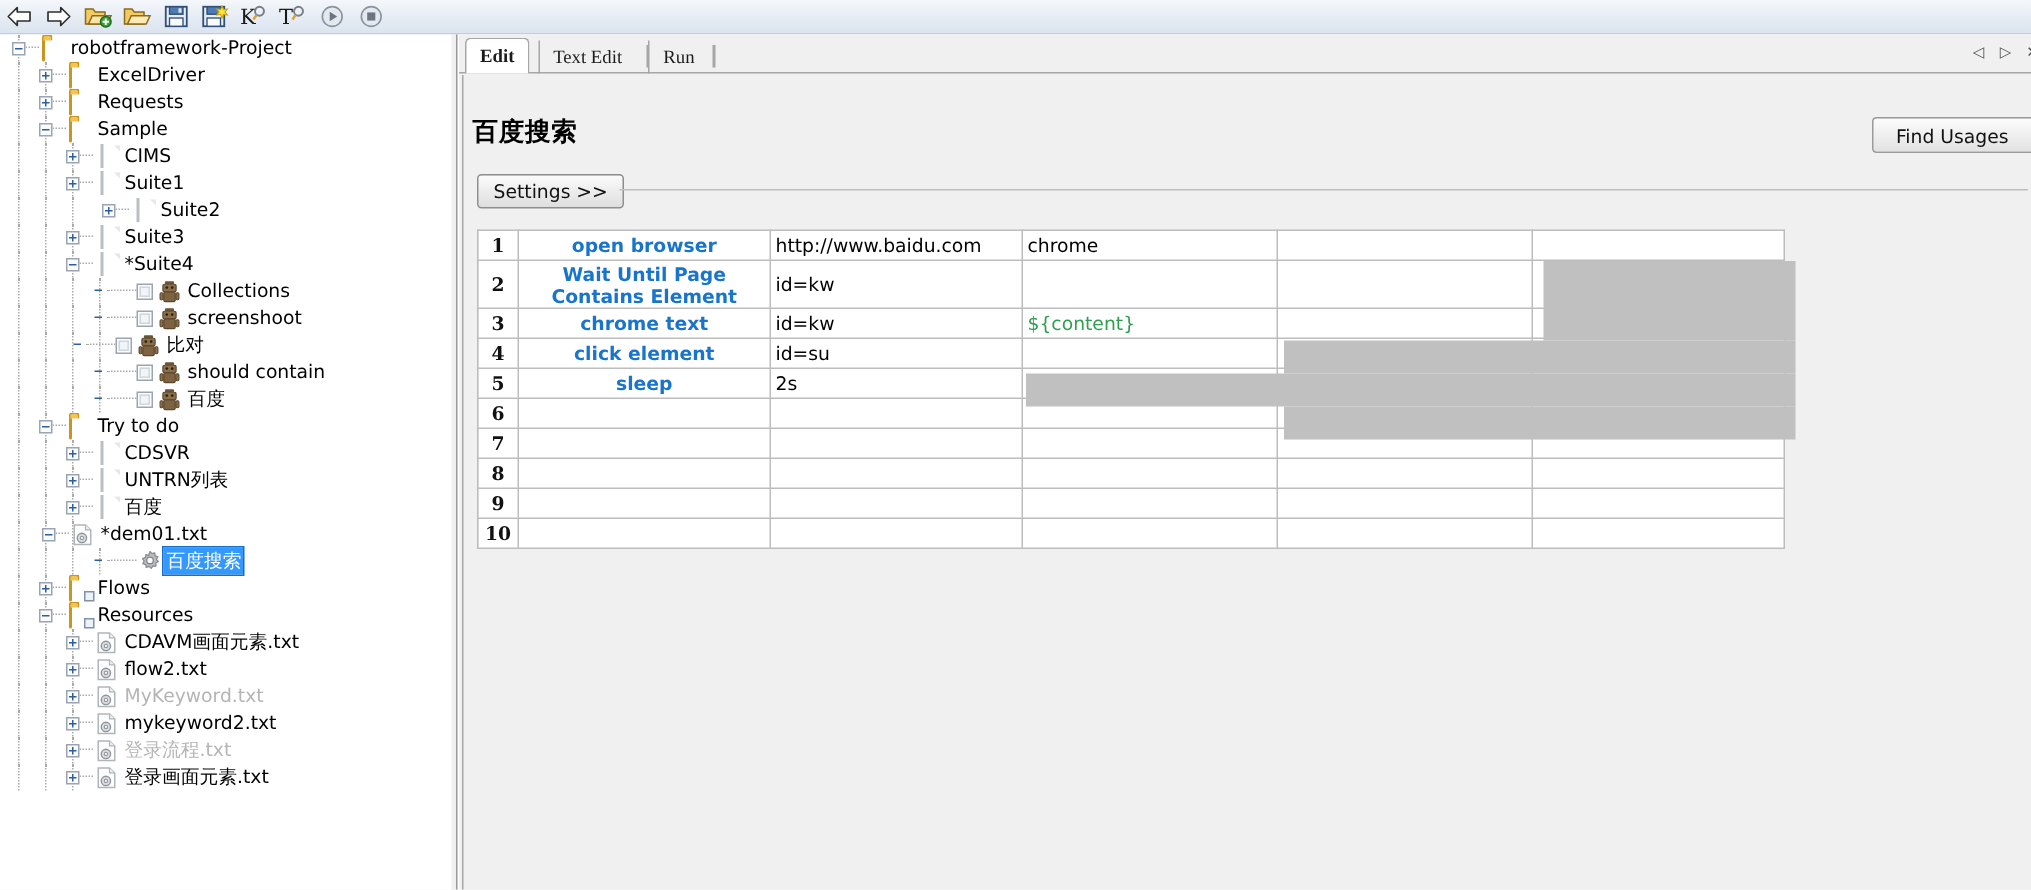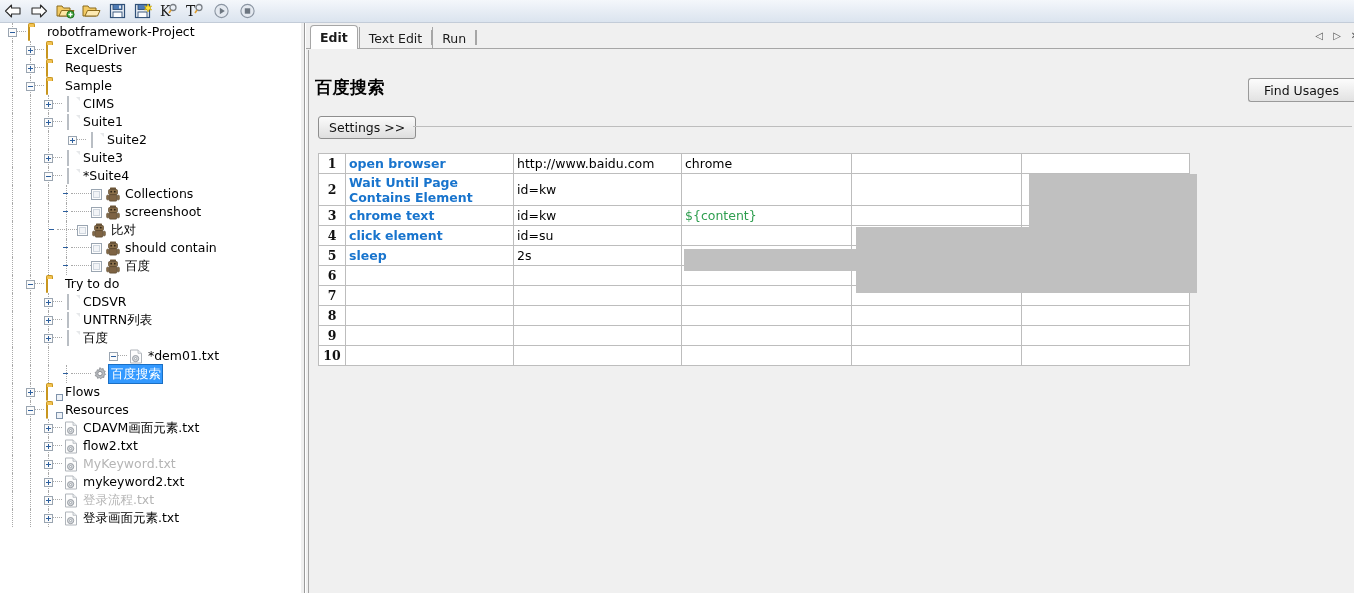--- a/index.html
+++ b/index.html
@@ -43,21 +43,21 @@
   .ic-doc::after{content:"";position:absolute;right:0;top:0;border-width:0 4px 4px 0;border-style:solid;border-color:#fff #e6e8ea;}
   .ic-reslink{width:16px;height:13px;background:linear-gradient(to bottom,#fde9a9,#f6c95d);border:1px solid #c8961f;box-sizing:border-box;border-radius:1px;}
   .ic-reslink::before{content:"";position:absolute;left:0;top:-3px;width:7px;height:4px;background:#f3c354;border:1px solid #c8961f;border-bottom:none;border-radius:2px 2px 0 0;box-sizing:border-box;}
   .ic-reslink::after{content:"";position:absolute;right:-1px;bottom:-1px;width:7px;height:7px;background:#eef2f7;border:1px solid #7f93ab;box-sizing:border-box;}
   .chk{width:11px;height:11px;border:1px solid #9aa5b1;background:#fdfdfd;box-sizing:border-box;flex:0 0 auto;margin-right:2px;cursor:pointer;}
   .chk i{display:block;width:7px;height:7px;margin:1px;border:1px solid #cfd6de;box-sizing:border-box;background:#f2f4f7;}
   
   #splitter{position:absolute;left:300px;top:23px;width:5px;height:570px;background:#f0f0f0;border-left:1px solid #fff;border-right:1px solid #9a9a9a;box-sizing:border-box;}
   
   #main{position:absolute;left:306px;top:23px;width:1048px;height:570px;background:#fff;}
-  #tabstrip{position:absolute;left:0;top:0;width:1048px;height:27px;background:#f0f0f0;}
+  #tabstrip{position:absolute;left:0;top:0;width:1048px;height:27px;background:#f0f0f0;font-family:Liberation Serif, serif;}
   .tab{position:absolute;top:4px;height:22px;box-sizing:border-box;display:flex;align-items:center;padding:0 9px;
        font-size:12.5px;color:#1b1b1b;cursor:pointer;border-left:1px solid #a6a6a6;}
   .tab.active{top:2px;height:24px;background:#fff;border:1px solid #a6a6a6;border-bottom:none;border-radius:4px 4px 0 0;font-weight:bold;z-index:3;}
   .tabsep{position:absolute;top:7px;width:1px;height:15px;background:#a6a6a6;}
   #tabline{position:absolute;left:0;top:25px;width:1048px;height:1px;background:#a6a6a6;}
   .tabnav{position:absolute;top:4px;width:14px;height:16px;display:flex;align-items:center;justify-content:center;cursor:pointer;color:#555;font-size:10px;}
   #editorbody{position:absolute;left:0;top:27px;width:1048px;height:543px;background:#f0f0f0;}
   #innerpane{position:absolute;left:2px;top:0;width:1046px;height:543px;background:#f0f0f0;border-left:1px solid #a6a6a6;box-sizing:border-box;}
   #title{position:absolute;left:6px;top:26px;font-size:17px;font-weight:bold;color:#000;letter-spacing:.5px;}
   #findusages{position:absolute;right:0px;top:28px;height:22px;padding:0 15px;
@@ -67,21 +67,21 @@
     background:linear-gradient(to bottom,#fbfbfb,#dedede);border:1px solid #8e8e8e;border-radius:3px;
     font-size:12.5px;color:#111;display:flex;align-items:center;cursor:pointer;}
   #settingsrule{position:absolute;left:104px;top:76px;right:2px;height:1px;background:#bdbdbd;}
   
   #gridwrap{position:absolute;left:9px;top:103px;width:879px;background:#fff;}
   table.grid{border-collapse:collapse;table-layout:fixed;position:absolute;left:0;top:0;}
   table.grid td{border:1px solid #bdbdbd;height:20px;padding:0 3px;font-size:12.5px;vertical-align:middle;
     overflow:hidden;background:#fff;box-sizing:border-box;}
   td.rownum{width:27px;background:#f0f0f0;text-align:center;font-weight:bold;font-size:12.5px;color:#111;
     border:1px solid #c8c8c8;font-family:"DejaVu Serif","Liberation Serif",serif;}
-  td.kw{width:168px;color:#1874cd;font-weight:bold;}
+  td.kw{width:168px;color:#1874cd;font-weight:bold;text-align:center;}
   td.c1{width:168px;}
   td.c2{width:170px;}
   td.c3{width:170px;}
   td.c4{width:168px;}
   td.empty-hl{background:#f4f4f4;}
   td.var{color:#2e9e4f;}
   .gridshade{position:absolute;background:#c0c0c0;pointer-events:none;}
 </style>
 </head>
 <body>
@@ -365,21 +365,21 @@
     </div>
     <div class="tnode" style="padding-left: 44px;">
       <span class="vline" style="left: 12px;"></span>
       <span class="vline" style="left: 30px;"></span>
       <span class="vline" style="left: 48px;"></span>
       <span class="toggle plus"></span>
       <span class="dots" style="width: 9px;"></span>
       <span class="ic"><span class="ic-doc"></span></span>
       <span class="lbl">百度</span>
     </div>
-    <div class="tnode" style="padding-left: 28px; justify-content: center;">
+    <div class="tnode" style="padding-left: 28px;">
       <span class="vline" style="left: 12px;"></span>
       <span class="vline" style="left: 30px;"></span>
       <span class="vline" style="left: 48px;"></span>
       <span class="toggle"></span>
       <span class="dots" style="width: 9px;"></span>
       <span class="ic"><svg width="14" height="15" viewBox="0 0 14 15">
           <path d="M1.5 1 L9 1 L12.5 4.3 L12.5 14 L1.5 14 Z" fill="#fdfdfd" stroke="#b0b5bb" stroke-width="1"></path>
           <path d="M9 1 L9 4.3 L12.5 4.3" fill="#eceef0" stroke="#b0b5bb" stroke-width="0.8"></path>
           <circle cx="6.6" cy="9.6" r="3.1" fill="#d8dbdf" stroke="#8e949b" stroke-width="0.9"></circle>
           <circle cx="6.6" cy="9.6" r="1.1" fill="#fdfdfd" stroke="#8e949b" stroke-width="0.7"></circle>

